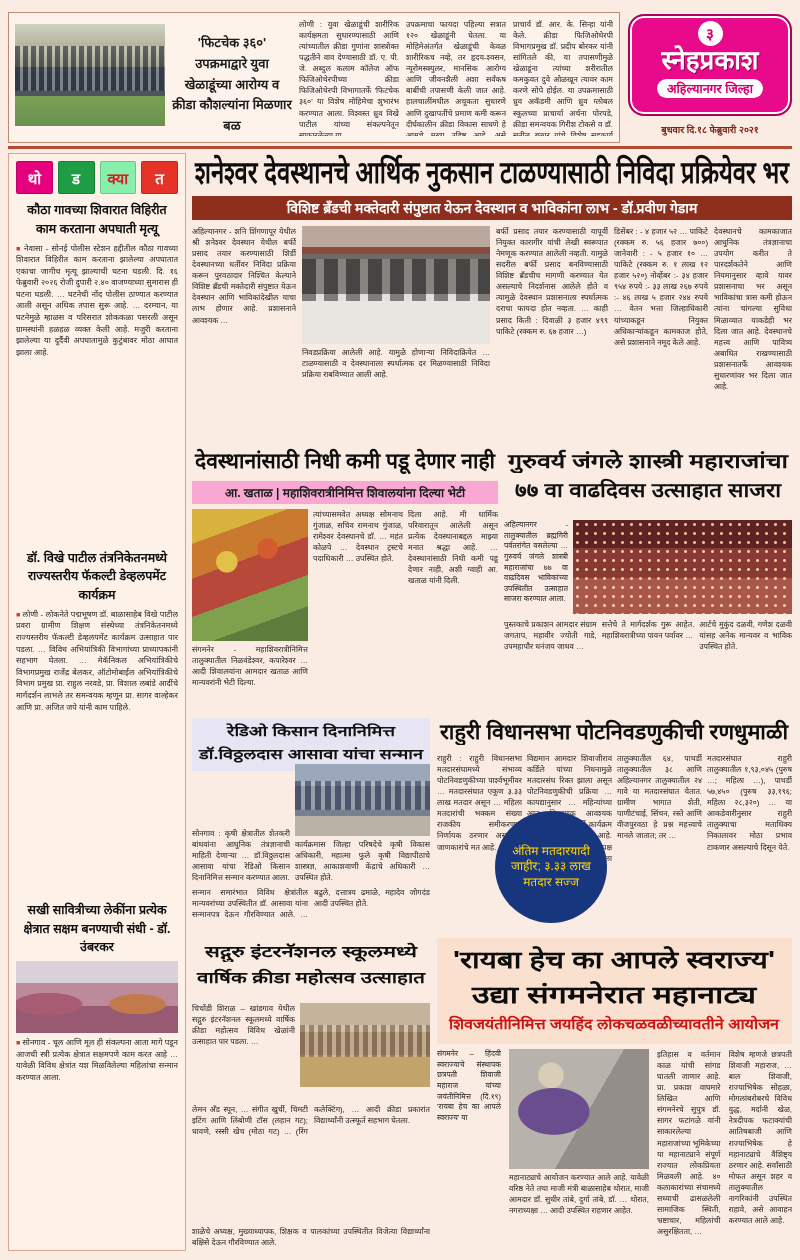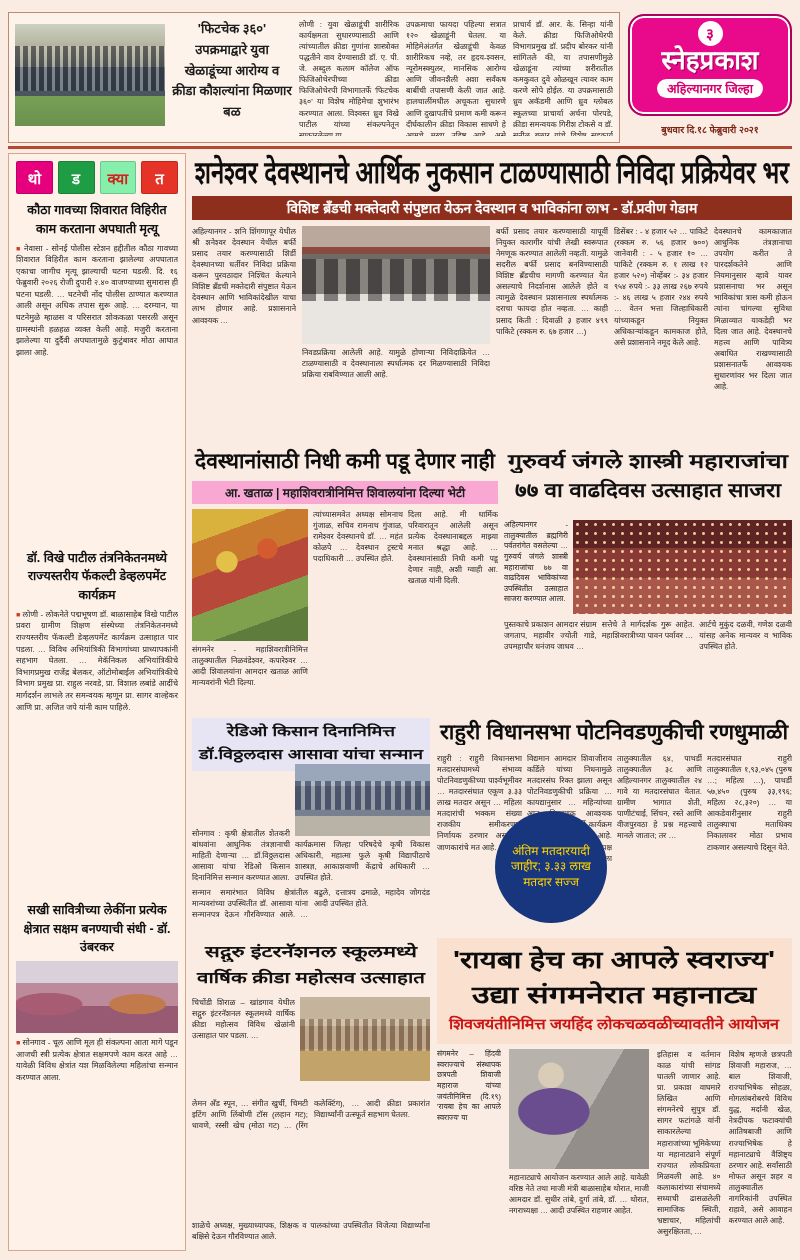--- a/index.html
+++ b/index.html
@@ -10,21 +10,21 @@
   .photo{flex:none;}
 
   
   .topbox{left:8px;top:12px;width:612px;height:131px;border:1px solid #c08a72;background:#fdf3ea;
           display:flex;gap:7px;padding:6px;}
   .photo-group{width:150px;height:102px;margin-top:5px;
     background-image:
       repeating-linear-gradient(90deg,rgba(25,30,42,.55) 0 5px,rgba(235,233,226,.28) 5px 8px),
       linear-gradient(180deg,#ccd2c1 0%,#ada995 28%,#8a8f80 42%,#56606b 42%,#4a5560 71%,#78a055 71%,#6b9150 100%);
     background-size:100% 44%,100% 100%;background-position:0 38%,0 0;background-repeat:no-repeat;}
-  .tshead{width:120px;flex:none;font-weight:bold;font-size:13px;line-height:1.6;text-align:center;margin-top:0;}
+  .tshead{width:120px;flex:none;font-weight:bold;font-size:13px;line-height:1.6;text-align:center;margin-top:14px;}
   .tscol{flex:1;}
 
   
   .masthead{left:628px;top:14px;width:164px;height:102px;background:#e80a8a;border:2px solid #b0005e;
             border-radius:16px;box-shadow:inset 0 0 0 2px #ffffff;display:flex;flex-direction:column;align-items:center;}
   .issue-circle{width:25px;height:25px;background:#fff;border-radius:50%;color:#d4006e;font-weight:bold;
                 font-size:15px;line-height:25px;text-align:center;margin-top:5px;}
   .mast-title{color:#fff;font-weight:bold;font-size:26px;line-height:1.15;text-shadow:1px 1px 0 #90004c;}
   .mast-pill{background:#fff;color:#d4006e;font-weight:bold;font-size:12.5px;padding:1px 10px;border-radius:10px;margin-top:3px;white-space:nowrap;}
   .date-line{left:628px;top:123px;width:164px;text-align:center;font-size:9.5px;font-weight:bold;color:#7c2413;}
@@ -87,21 +87,21 @@
 
   
   .rahuri{left:437px;top:718px;width:355px;height:214px;}
   .rahuri-body{position:relative;display:flex;gap:5px;margin-top:4px;height:180px;}
   .badge{position:absolute;left:58px;top:58px;width:112px;height:112px;border-radius:50%;background:#17367e;
          display:flex;align-items:center;justify-content:center;text-align:center;padding:10px;box-sizing:border-box;
          color:#ffd400;font-weight:normal;font-size:12px;line-height:1.3;}
 
   
   .school{left:192px;top:940px;width:238px;height:312px;}
-  .school-body{display:flex;gap:5px;margin-top:5px;height:96px;}
+  .school-body{display:flex;gap:5px;margin-top:11px;height:96px;}
   .photo-school{width:130px;height:84px;
     background-image:repeating-linear-gradient(90deg,rgba(90,60,40,.4) 0 5px,rgba(240,230,210,.3) 5px 9px),
       linear-gradient(180deg,#c4b49b 0 35%,#a98f72 35% 62%,#c2a36a 62% 100%);
     background-size:100% 38%,100% 100%;background-position:0 42%,0 0;background-repeat:no-repeat;}
   .school-mid{margin-top:5px;column-count:2;column-gap:6px;height:118px;}
   .school-bot{margin-top:4px;height:58px;}
 
   
   .drama{left:437px;top:938px;width:355px;height:314px;}
   .drama-box{background:#f9e0cf;padding:5px 4px 6px;text-align:center;}

